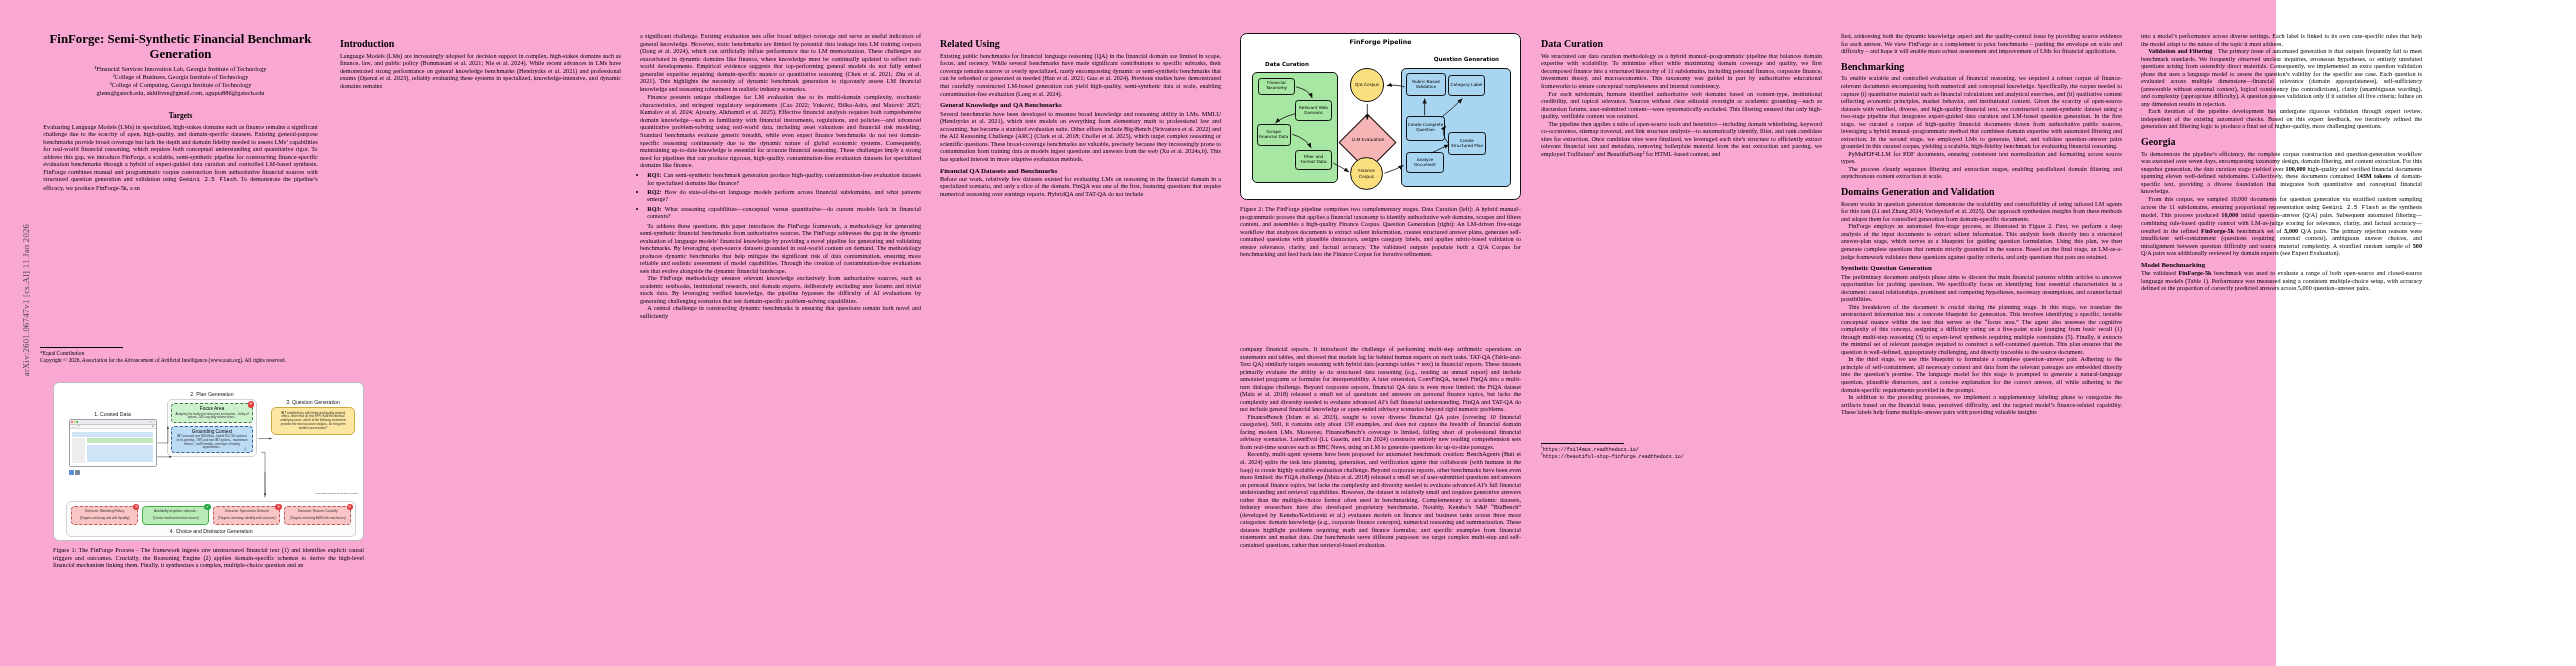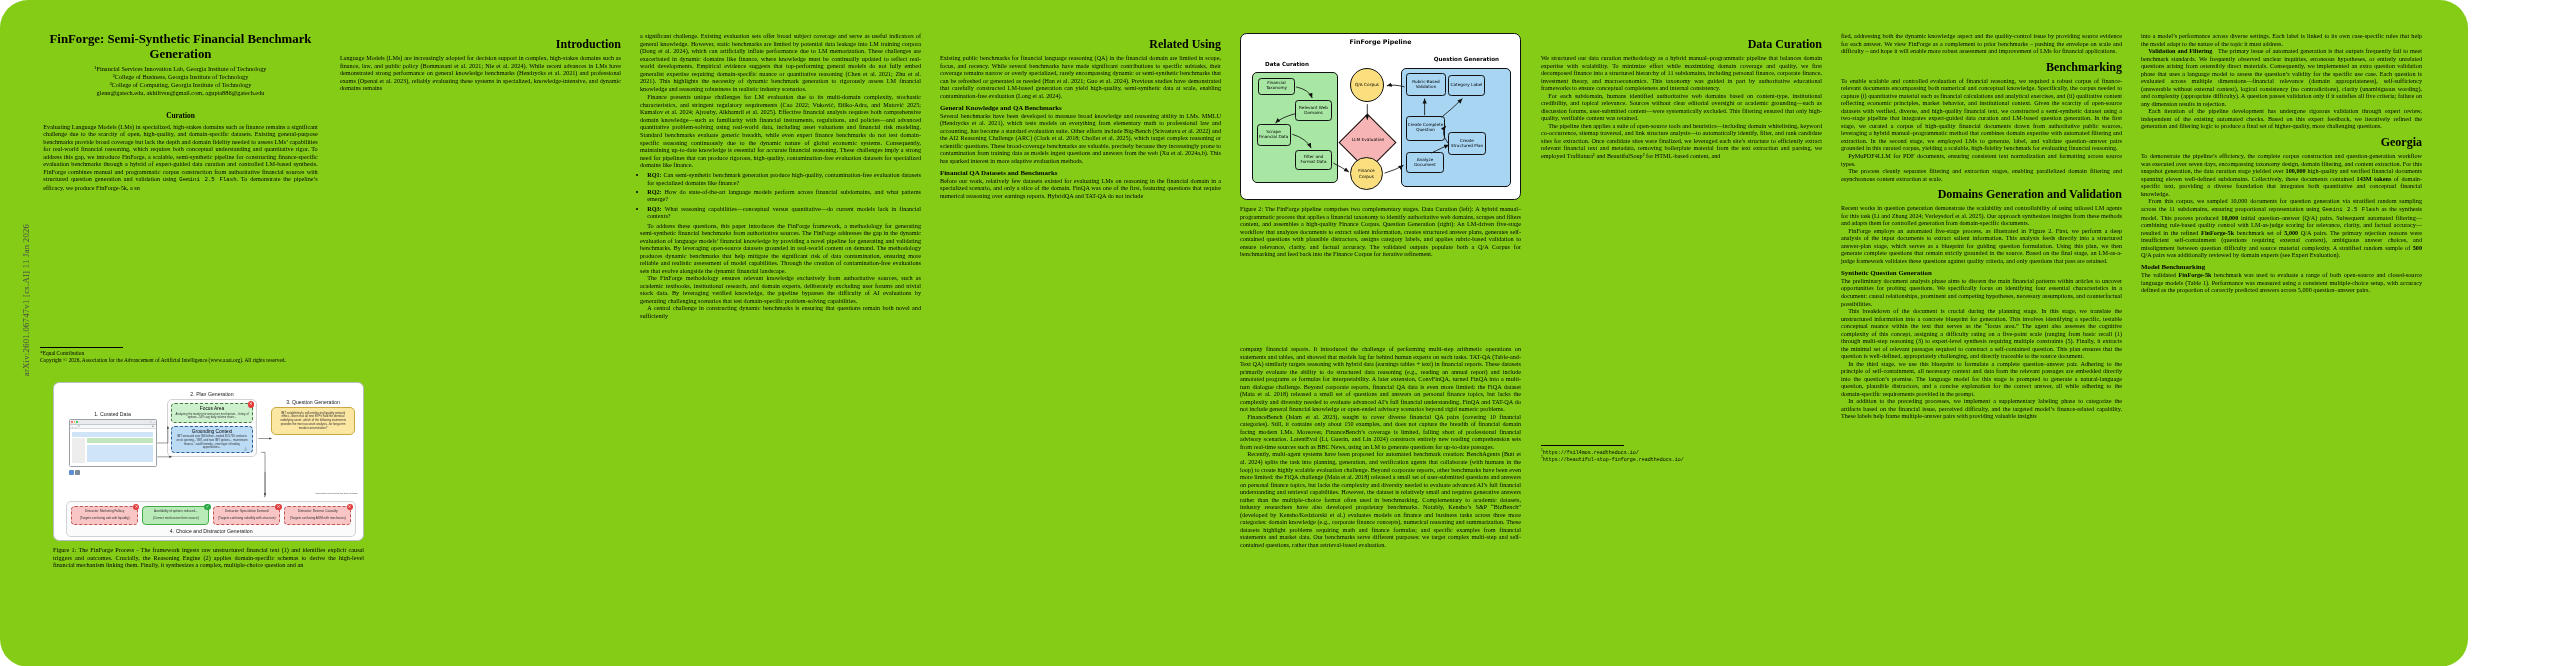--- a/index.html
+++ b/index.html
@@ -1,36 +1,36 @@
 <!DOCTYPE html>
 <html style="font-size:9px"><head>
 <meta charset="utf-8">
 <style>
   html,body{margin:0;padding:0;background:#ffffff;}
   body{width:2576px;height:667px;overflow:hidden;font-family:"Liberation Serif",serif;color:#000;}
-  .page{position:relative;width:2468px;height:667px;background:#84cc16;border-radius:28px;}
+  .page{position:relative;width:2276px;height:667px;background:#f9a8d4;}
 
   
   .arxiv-stamp{
     position:absolute;left:-94px;top:295px;width:239px;
     transform:rotate(-90deg);transform-origin:center center;
     font-family:"Liberation Serif",serif;font-size:8.6px;letter-spacing:0.3px;
     color:#4a4a4a;white-space:nowrap;text-align:center;
   }
 
   
   .col{position:absolute;top:32px;width:281px;}
   #c1{left:40px;}  #c2{left:340px;}  #c3{left:640px;}
   #c4{left:940px;} #c5{left:1240px;} #c6{left:1541px;}
   #c7{left:1841px;} #c8{left:2141px;}
 
   p{margin:0;font-size:6.2px;line-height:1.215;text-align:justify;
     text-justify:inter-word;hyphens:auto;-webkit-hyphens:auto;}
   p.ind{text-indent:7.2px;}
-  .h1{font-size:12px;font-weight:bold;text-align:right;margin:6.1px 0 2.8px;line-height:1.1;}
+  .h1{font-size:10px;font-weight:bold;text-align:left;margin:6.1px 0 2.8px;line-height:1.1;}
   .h2{font-size:6.9px;font-weight:bold;margin:4.4px 0 1.1px;}
   .runin{font-weight:bold;}
   .mono{font-family:"Liberation Mono",monospace;font-size:5.7px;}
   .bld{font-weight:bold;}
   sup{font-size:.66em;vertical-align:super;line-height:0;}
 
   
   .paper-title{font-size:12.8px;font-weight:bold;text-align:center;line-height:1.15;margin:32px 0 0;}
   .authors{font-size:7.6px;font-weight:bold;text-align:center;line-height:1.32;margin-top:7.2px;}
   .affil{font-size:6.3px;text-align:center;line-height:1.25;margin-top:3.9px;}
@@ -98,21 +98,21 @@
 
   <div class="arxiv-stamp">arXiv:2601.06747v1  [cs.AI]  11 Jan 2026</div>
 
   <div class="col" id="c1" style="top:0;">
     <div class="paper-title">FinForge: Semi-Synthetic Financial Benchmark Generation</div>
     <div class="affil">¹Financial Services Innovation Lab, Georgia Institute of Technology</div>
     <div class="affil" style="margin-top:0">²College of Business, Georgia Institute of Technology</div>
     <div class="affil" style="margin-top:0">³College of Computing, Georgia Institute of Technology</div>
     <div class="emails">glenn@gatech.edu, akhiltvsn@gmail.com, agupta886@gatech.edu</div>
 
-    <div class="abs-head">Curation</div>
+    <div class="abs-head">Targets</div>
     <div class="abs-body"><span>Evaluating Language Models (LMs) in specialized, high-stakes domains such as finance remains a significant challenge due to the scarcity of open, high-quality, and domain-specific datasets. Existing general-purpose benchmarks provide broad coverage but lack the depth and domain fidelity needed to assess LMs’ capabilities for real-world financial reasoning, which requires both conceptual understanding and quantitative rigor. To address this gap, we introduce FinForge, a scalable, semi-synthetic pipeline for constructing finance-specific evaluation benchmarks through a hybrid of expert-guided data curation and controlled LM-based synthesis. FinForge combines manual and programmatic corpus construction from authoritative financial sources with structured question generation and validation using </span><span class="mono">Gemini 2.5 Flash</span><span>. To demonstrate the pipeline’s efficacy, we produce FinForge-5k, a sn</span></div>
 
     <div style="position:absolute;top:340px;left:0;width:281px;">
       <hr class="footsep">
       <div class="foot">*Equal Contribution</div>
       <div class="foot">Copyright © 2026, Association for the Advancement of Artificial Intelligence (www.aaai.org). All rights reserved.</div>
     </div>
   </div>
 
   <div class="fig1">

